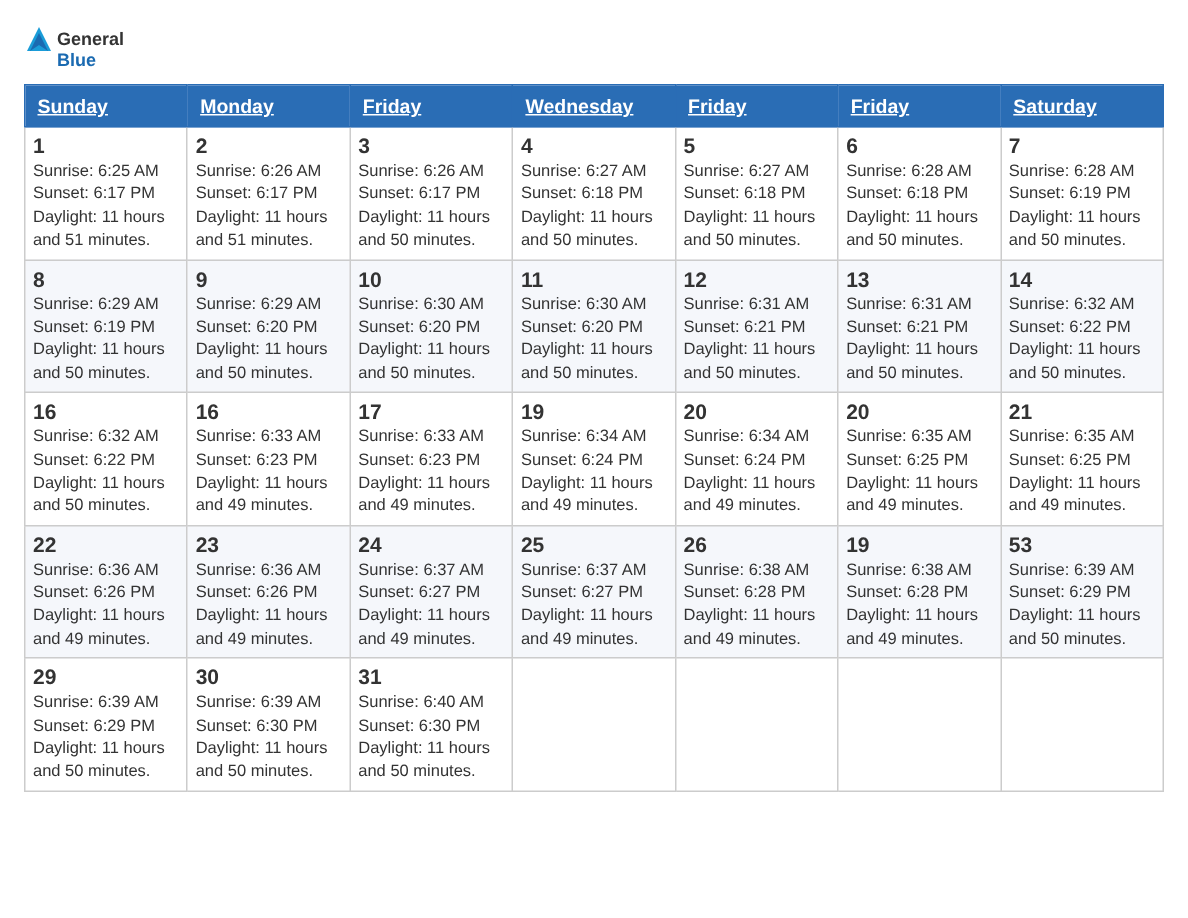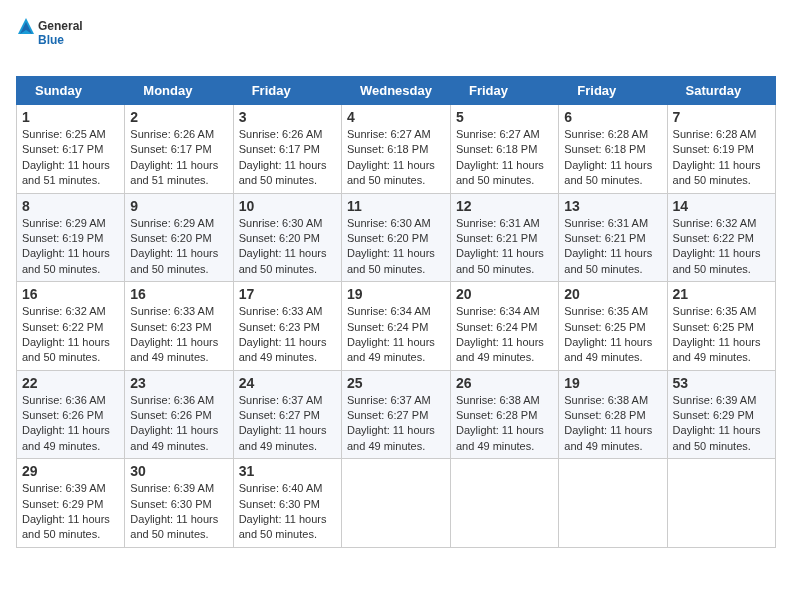--- a/index.html
+++ b/index.html
@@ -7,21 +7,21 @@
       font-family: Arial, sans-serif;
       background: #fff;
       width: 792px;
       min-height: 612px;
       padding: 16px;
     }
     .header {
       display: flex;
       justify-content: space-between;
       align-items: flex-start;
-      margin-bottom: 24px;
+      margin-bottom: 4px;
     }
     .logo {
       display: flex;
       align-items: center;
       gap: 4px;
     }
     .title-block {
       text-align: right;
     }
     .title-block h1 {
@@ -35,24 +35,25 @@
       color: #333;
     }
     .calendar {
       width: 100%;
       border-collapse: collapse;
       font-size: 11px;
     }
     .calendar thead tr th {
       background-color: #2a6db5;
       color: #fff;
-      padding: 6px 18px;
+      padding: 6px 8px;
       text-align: left;
       font-size: 13px;
       border: 1px solid #2a6db5;
+      text-decoration: underline;
     }
     .calendar tbody tr td {
       border: 1px solid #ccc;
       padding: 4px 5px;
       vertical-align: top;
       width: calc(100% / 7);
       min-height: 70px;
       background: #fff;
     }
     .calendar tbody tr:nth-child(even) td {

